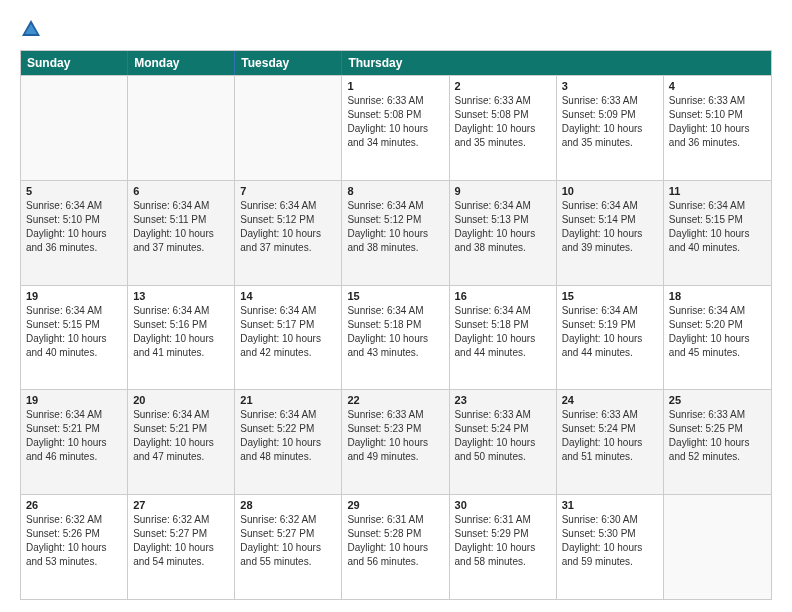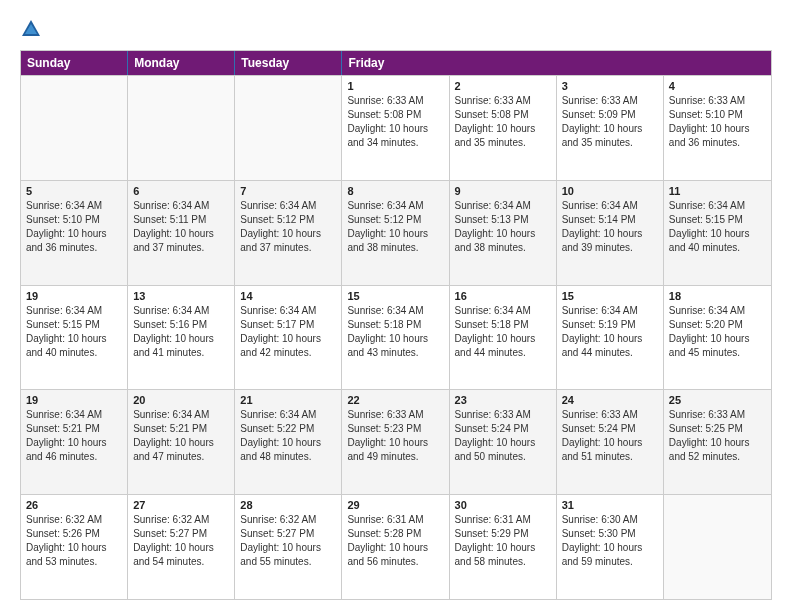--- a/index.html
+++ b/index.html
@@ -54,21 +54,21 @@
     }
     .calendar {
       flex: 1;
       display: flex;
       flex-direction: column;
       border: 1px solid #ccc;
     }
     .cal-header-row {
       display: grid;
       grid-template-columns: repeat(7, 1fr);
-      background: #701a75;
+      background: #0f766e;
     }
     .cal-header-cell {
       color: #fff;
       font-size: 12px;
       font-weight: bold;
       padding: 5px 6px;
       border-right: 1px solid #3070b0;
     }
     .cal-header-cell:last-child { border-right: none; }
     .cal-body {
@@ -125,21 +125,21 @@
       <div class="month-title"></div>
       <div class="location"></div>
     </div>
   </div>
 
   <div class="calendar">
     <div class="cal-header-row">
     <div class="cal-header-cell">Sunday</div>
         <div class="cal-header-cell">Monday</div>
         <div class="cal-header-cell">Tuesday</div>
-        <div class="cal-header-cell">Friday</div>
+        <div class="cal-header-cell">Thursday</div>
       </div>
     <div class="cal-body">
     <div class="cal-row">
           <div class="cal-cell empty"></div>
           <div class="cal-cell empty"></div>
           <div class="cal-cell empty"></div>
           <div class="cal-cell">
             <div class="day-num">1</div>
             <div class="cell-info" style="white-space: pre-line;">Sunrise: 6:33 AM
 Sunset: 5:08 PM

